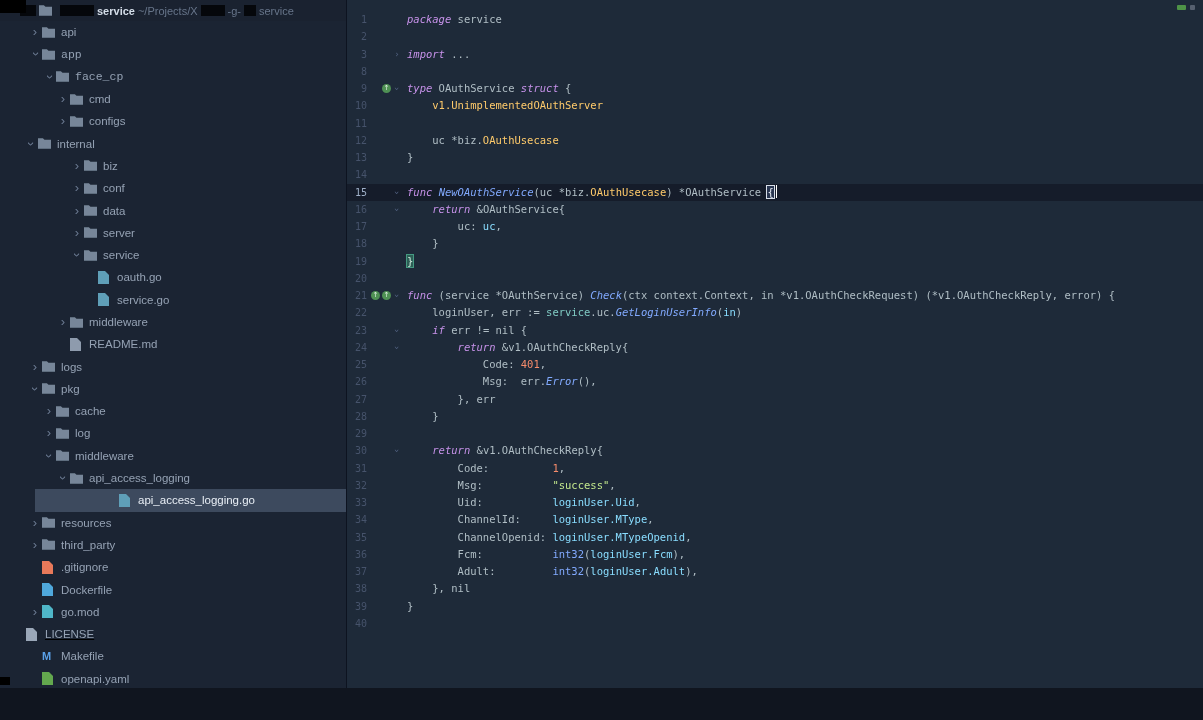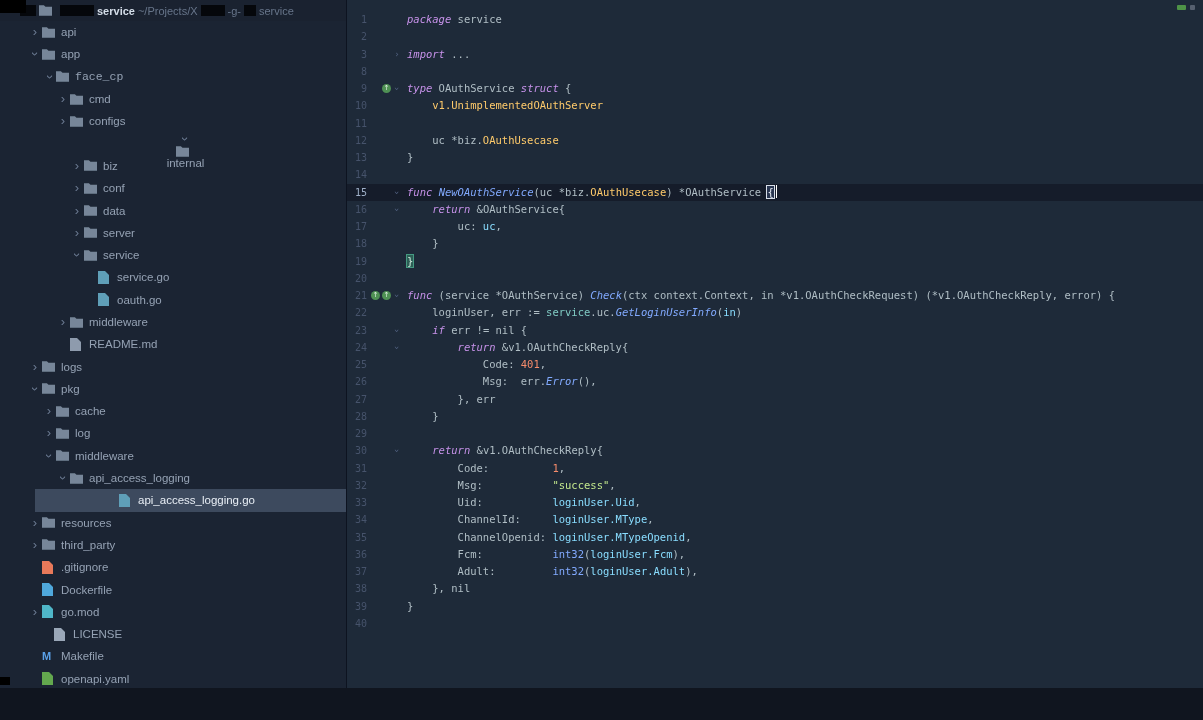--- a/index.html
+++ b/index.html
@@ -90,21 +90,21 @@
     <div class="tree">
         <div class="tree-row" style="padding-left: 28px;">
           <span class="chev">›</span>
           <span class="ic">
             <svg width="13" height="11" viewBox="0 0 16 13">
               <path fill="#778699" d="M0 0h6l2 2h8v11H0z"></path>
             </svg>
           </span>
           <span class="lbl">api</span>
         </div>
-        <div class="tree-row" style="padding-left: 28px;">
+        <div class="tree-row" style="padding-left: 28px; font-family: Liberation Mono, monospace;">
           <span class="chev down">›</span>
           <span class="ic">
             <svg width="13" height="11" viewBox="0 0 16 13">
               <path fill="#778699" d="M0 0h6l2 2h8v11H0z"></path>
             </svg>
           </span>
           <span class="lbl">app</span>
         </div>
         <div class="tree-row" style="padding-left: 42px; font-family: Liberation Mono, monospace;">
           <span class="chev down">›</span>
@@ -126,21 +126,21 @@
         </div>
         <div class="tree-row" style="padding-left: 56px;">
           <span class="chev">›</span>
           <span class="ic">
             <svg width="13" height="11" viewBox="0 0 16 13">
               <path fill="#778699" d="M0 0h6l2 2h8v11H0z"></path>
             </svg>
           </span>
           <span class="lbl">configs</span>
         </div>
-        <div class="tree-row" style="padding-left: 24px; flex-direction: column;">
+        <div class="tree-row" style="padding-left: 24px;">
           <span class="chev down">›</span>
           <span class="ic">
             <svg width="13" height="11" viewBox="0 0 16 13">
               <path fill="#778699" d="M0 0h6l2 2h8v11H0z"></path>
             </svg>
           </span>
           <span class="lbl">internal</span>
         </div>
         <div class="tree-row" style="padding-left: 70px;">
           <span class="chev">›</span>
@@ -187,110 +187,110 @@
           </span>
           <span class="lbl">service</span>
         </div>
         <div class="tree-row" style="padding-left: 84px;">
           <span class="chev"></span>
           <span class="ic">
             <svg width="11" height="13" viewBox="0 0 11 13">
               <path fill="#5f9fb8" d="M0 0h7l4 4v9H0z"></path>
             </svg>
           </span>
+          <span class="lbl">oauth.go</span>
+        </div>
+        <div class="tree-row" style="padding-left: 84px;">
+          <span class="chev"></span>
+          <span class="ic">
+            <svg width="11" height="13" viewBox="0 0 11 13">
+              <path fill="#5f9fb8" d="M0 0h7l4 4v9H0z"></path>
+            </svg>
+          </span>
           <span class="lbl">service.go</span>
         </div>
-        <div class="tree-row" style="padding-left: 84px;">
+        <div class="tree-row" style="padding-left: 56px;">
+          <span class="chev">›</span>
+          <span class="ic">
+            <svg width="13" height="11" viewBox="0 0 16 13">
+              <path fill="#778699" d="M0 0h6l2 2h8v11H0z"></path>
+            </svg>
+          </span>
+          <span class="lbl">middleware</span>
+        </div>
+        <div class="tree-row" style="padding-left: 56px;">
+          <span class="chev"></span>
+          <span class="ic">
+            <svg width="11" height="13" viewBox="0 0 11 13">
+              <path fill="#8e9bad" d="M0 0h7l4 4v9H0z"></path>
+            </svg>
+          </span>
+          <span class="lbl">README.md</span>
+        </div>
+        <div class="tree-row" style="padding-left: 28px;">
+          <span class="chev">›</span>
+          <span class="ic">
+            <svg width="13" height="11" viewBox="0 0 16 13">
+              <path fill="#778699" d="M0 0h6l2 2h8v11H0z"></path>
+            </svg>
+          </span>
+          <span class="lbl">logs</span>
+        </div>
+        <div class="tree-row" style="padding-left: 28px;">
+          <span class="chev down">›</span>
+          <span class="ic">
+            <svg width="13" height="11" viewBox="0 0 16 13">
+              <path fill="#778699" d="M0 0h6l2 2h8v11H0z"></path>
+            </svg>
+          </span>
+          <span class="lbl">pkg</span>
+        </div>
+        <div class="tree-row" style="padding-left: 42px;">
+          <span class="chev">›</span>
+          <span class="ic">
+            <svg width="13" height="11" viewBox="0 0 16 13">
+              <path fill="#778699" d="M0 0h6l2 2h8v11H0z"></path>
+            </svg>
+          </span>
+          <span class="lbl">cache</span>
+        </div>
+        <div class="tree-row" style="padding-left: 42px;">
+          <span class="chev">›</span>
+          <span class="ic">
+            <svg width="13" height="11" viewBox="0 0 16 13">
+              <path fill="#778699" d="M0 0h6l2 2h8v11H0z"></path>
+            </svg>
+          </span>
+          <span class="lbl">log</span>
+        </div>
+        <div class="tree-row" style="padding-left: 42px;">
+          <span class="chev down">›</span>
+          <span class="ic">
+            <svg width="13" height="11" viewBox="0 0 16 13">
+              <path fill="#778699" d="M0 0h6l2 2h8v11H0z"></path>
+            </svg>
+          </span>
+          <span class="lbl">middleware</span>
+        </div>
+        <div class="tree-row" style="padding-left: 56px;">
+          <span class="chev down">›</span>
+          <span class="ic">
+            <svg width="13" height="11" viewBox="0 0 16 13">
+              <path fill="#778699" d="M0 0h6l2 2h8v11H0z"></path>
+            </svg>
+          </span>
+          <span class="lbl">api_access_logging</span>
+        </div>
+        <div class="tree-row selected" style="padding-left: 70px; margin-left: 35px;">
           <span class="chev"></span>
           <span class="ic">
             <svg width="11" height="13" viewBox="0 0 11 13">
               <path fill="#5f9fb8" d="M0 0h7l4 4v9H0z"></path>
             </svg>
           </span>
-          <span class="lbl">oauth.go</span>
-        </div>
-        <div class="tree-row" style="padding-left: 56px;">
-          <span class="chev">›</span>
-          <span class="ic">
-            <svg width="13" height="11" viewBox="0 0 16 13">
-              <path fill="#778699" d="M0 0h6l2 2h8v11H0z"></path>
-            </svg>
-          </span>
-          <span class="lbl">middleware</span>
-        </div>
-        <div class="tree-row" style="padding-left: 56px;">
-          <span class="chev"></span>
-          <span class="ic">
-            <svg width="11" height="13" viewBox="0 0 11 13">
-              <path fill="#8e9bad" d="M0 0h7l4 4v9H0z"></path>
-            </svg>
-          </span>
-          <span class="lbl">README.md</span>
-        </div>
-        <div class="tree-row" style="padding-left: 28px;">
-          <span class="chev">›</span>
-          <span class="ic">
-            <svg width="13" height="11" viewBox="0 0 16 13">
-              <path fill="#778699" d="M0 0h6l2 2h8v11H0z"></path>
-            </svg>
-          </span>
-          <span class="lbl">logs</span>
-        </div>
-        <div class="tree-row" style="padding-left: 28px;">
-          <span class="chev down">›</span>
-          <span class="ic">
-            <svg width="13" height="11" viewBox="0 0 16 13">
-              <path fill="#778699" d="M0 0h6l2 2h8v11H0z"></path>
-            </svg>
-          </span>
-          <span class="lbl">pkg</span>
-        </div>
-        <div class="tree-row" style="padding-left: 42px;">
-          <span class="chev">›</span>
-          <span class="ic">
-            <svg width="13" height="11" viewBox="0 0 16 13">
-              <path fill="#778699" d="M0 0h6l2 2h8v11H0z"></path>
-            </svg>
-          </span>
-          <span class="lbl">cache</span>
-        </div>
-        <div class="tree-row" style="padding-left: 42px;">
-          <span class="chev">›</span>
-          <span class="ic">
-            <svg width="13" height="11" viewBox="0 0 16 13">
-              <path fill="#778699" d="M0 0h6l2 2h8v11H0z"></path>
-            </svg>
-          </span>
-          <span class="lbl">log</span>
-        </div>
-        <div class="tree-row" style="padding-left: 42px;">
-          <span class="chev down">›</span>
-          <span class="ic">
-            <svg width="13" height="11" viewBox="0 0 16 13">
-              <path fill="#778699" d="M0 0h6l2 2h8v11H0z"></path>
-            </svg>
-          </span>
-          <span class="lbl">middleware</span>
-        </div>
-        <div class="tree-row" style="padding-left: 56px;">
-          <span class="chev down">›</span>
-          <span class="ic">
-            <svg width="13" height="11" viewBox="0 0 16 13">
-              <path fill="#778699" d="M0 0h6l2 2h8v11H0z"></path>
-            </svg>
-          </span>
-          <span class="lbl">api_access_logging</span>
-        </div>
-        <div class="tree-row selected" style="padding-left: 70px; margin-left: 35px;">
-          <span class="chev"></span>
-          <span class="ic">
-            <svg width="11" height="13" viewBox="0 0 11 13">
-              <path fill="#5f9fb8" d="M0 0h7l4 4v9H0z"></path>
-            </svg>
-          </span>
           <span class="lbl">api_access_logging.go</span>
         </div>
         <div class="tree-row" style="padding-left: 28px;">
           <span class="chev">›</span>
           <span class="ic">
             <svg width="13" height="11" viewBox="0 0 16 13">
               <path fill="#778699" d="M0 0h6l2 2h8v11H0z"></path>
             </svg>
           </span>
           <span class="lbl">resources</span>
@@ -324,21 +324,21 @@
         </div>
         <div class="tree-row" style="padding-left: 28px;">
           <span class="chev">›</span>
           <span class="ic">
             <svg width="11" height="13" viewBox="0 0 11 13">
               <path fill="#4fb6c8" d="M0 0h7l4 4v9H0z"></path>
             </svg>
           </span>
           <span class="lbl">go.mod</span>
         </div>
-        <div class="tree-row" style="padding-left: 40px;">
+        <div class="tree-row" style="padding-left: 12px; text-decoration: underline;">
           <span class="chev"></span>
           <span class="ic">
             <svg width="11" height="13" viewBox="0 0 11 13">
               <path fill="#9aa7b8" d="M0 0h7l4 4v9H0z"></path>
             </svg>
           </span>
           <span class="lbl">LICENSE</span>
         </div>
         <div class="tree-row" style="padding-left: 28px;">
           <span class="chev"></span>

